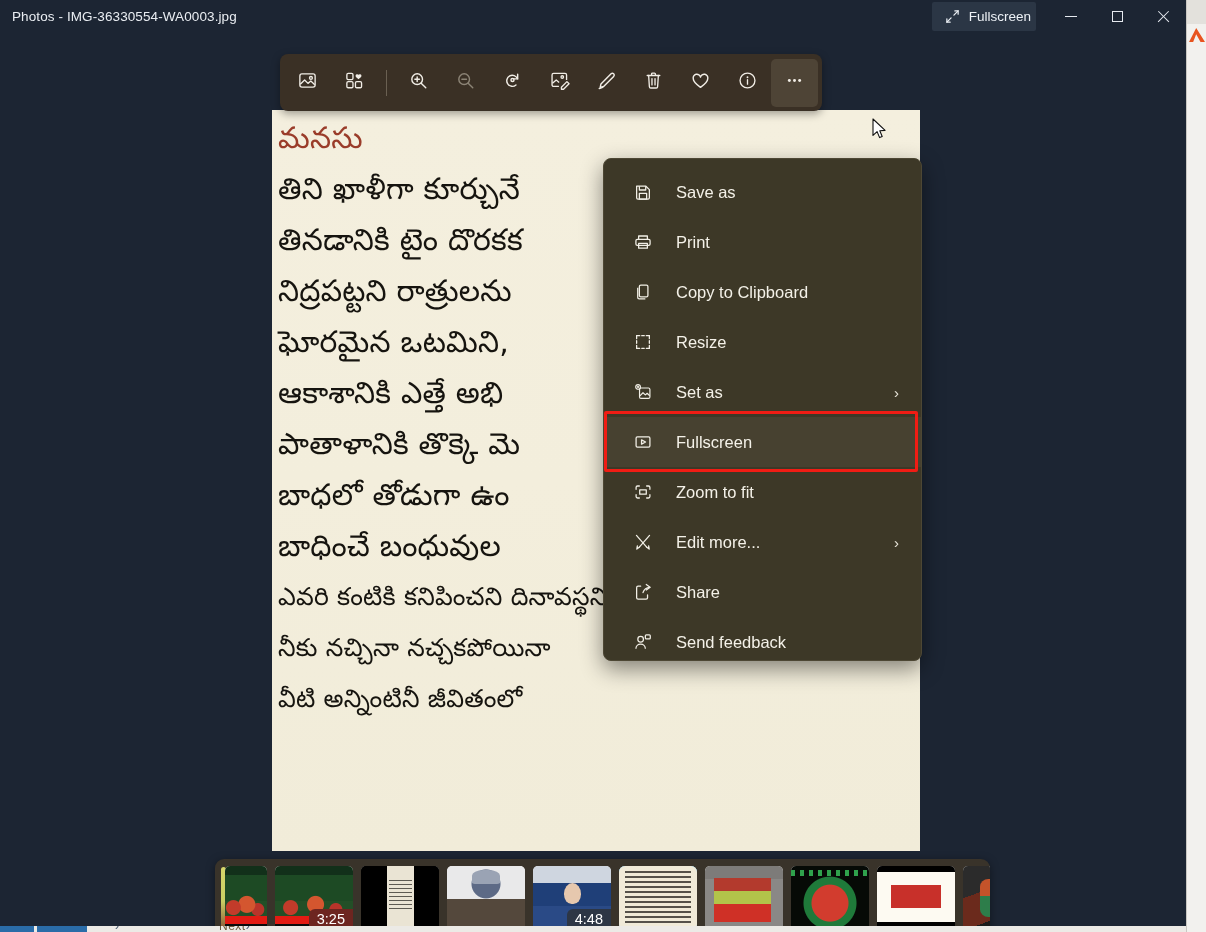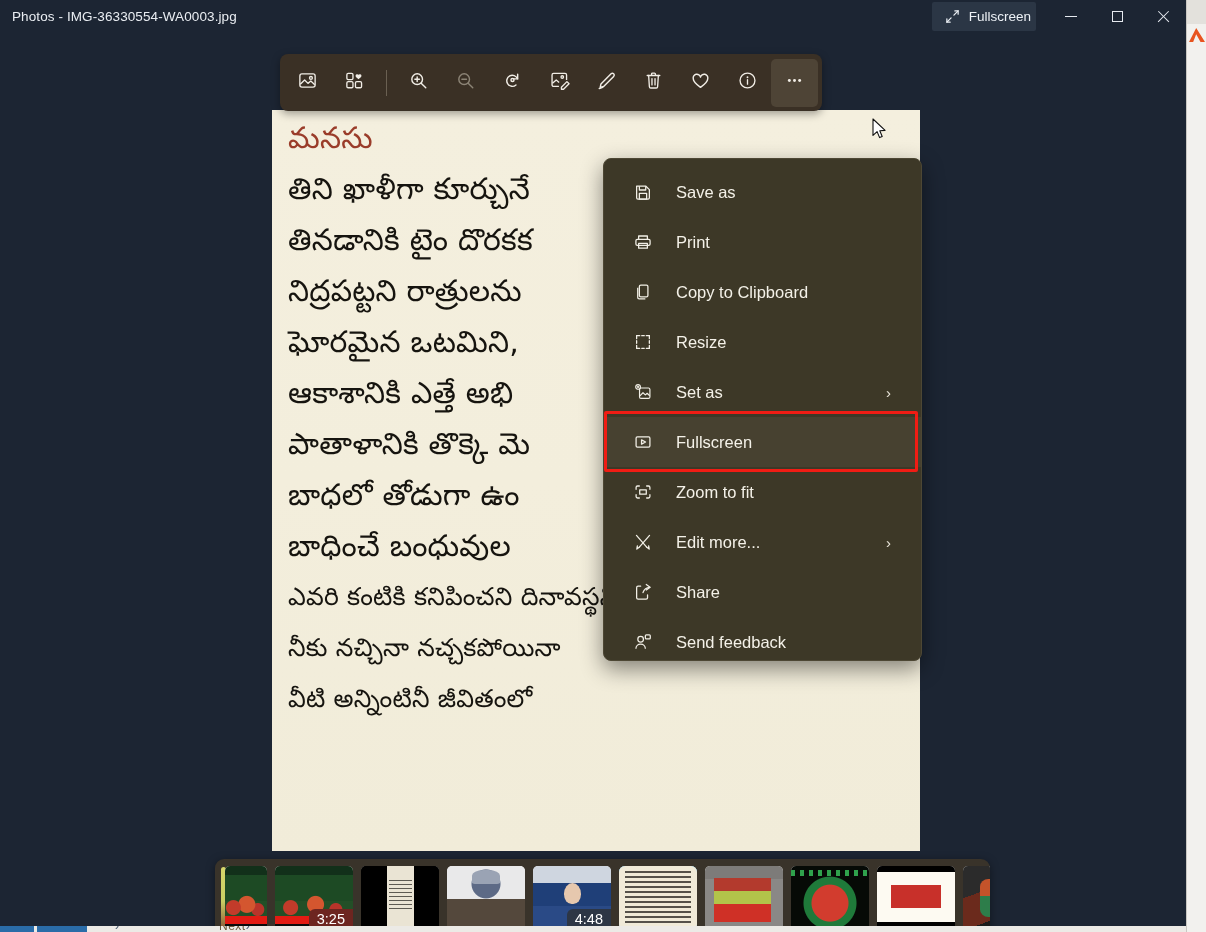--- a/index.html
+++ b/index.html
@@ -86,21 +86,21 @@
     position: absolute; left: 0; top: 33px; width: 1186px; height: 893px;
     background: #1c2533;
   }
   .photo {
     position: absolute; left: 272px; top: 77px; width: 648px; height: 741px;
     background: #f3eedd;
     overflow: hidden;
   }
   .photo-inner {
     position: absolute; left: 0; top: 0; right: 0; bottom: 0;
-    padding: 2px 10px 0 16px;
+    padding: 2px 10px 0 6px;
     background: linear-gradient(180deg,#f4efde 0%,#f3eedc 50%,#f1ecd9 100%);
   }
   .tel-line {
     color: #16140f;
     font-family: "DejaVu Sans", sans-serif;
     font-size: 30px;
     line-height: 51px;
     white-space: nowrap;
     letter-spacing: .2px;
   }
@@ -139,21 +139,21 @@
     border-radius: 8px;
     border: 1px solid #4d4734;
     box-shadow: 0 8px 22px rgba(0,0,0,.45);
     padding: 8px 0;
     z-index: 30;
   }
   .ctx-item {
     position: relative;
     height: 50px;
     display: flex; align-items: center;
-    padding: 0 24px 0 28px;
+    padding: 0 16px 0 28px;
     color: #f4f1e8; font-size: 16.5px;
     cursor: pointer;
   }
   .ctx-item.highlighted { background: #474130; }
   .ctx-ico {
     width: 22px; height: 22px; margin-right: 22px;
     display: flex; align-items: center; justify-content: center;
     color: #f2efe6; flex: 0 0 22px;
   }
   .ctx-label { flex: 1 1 auto; }

